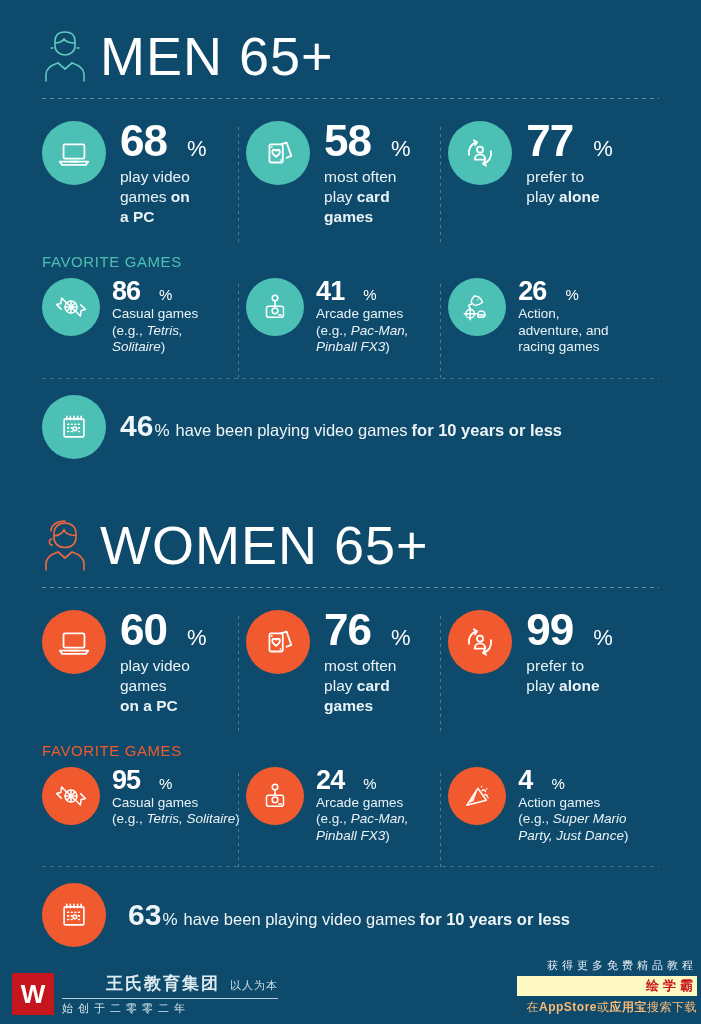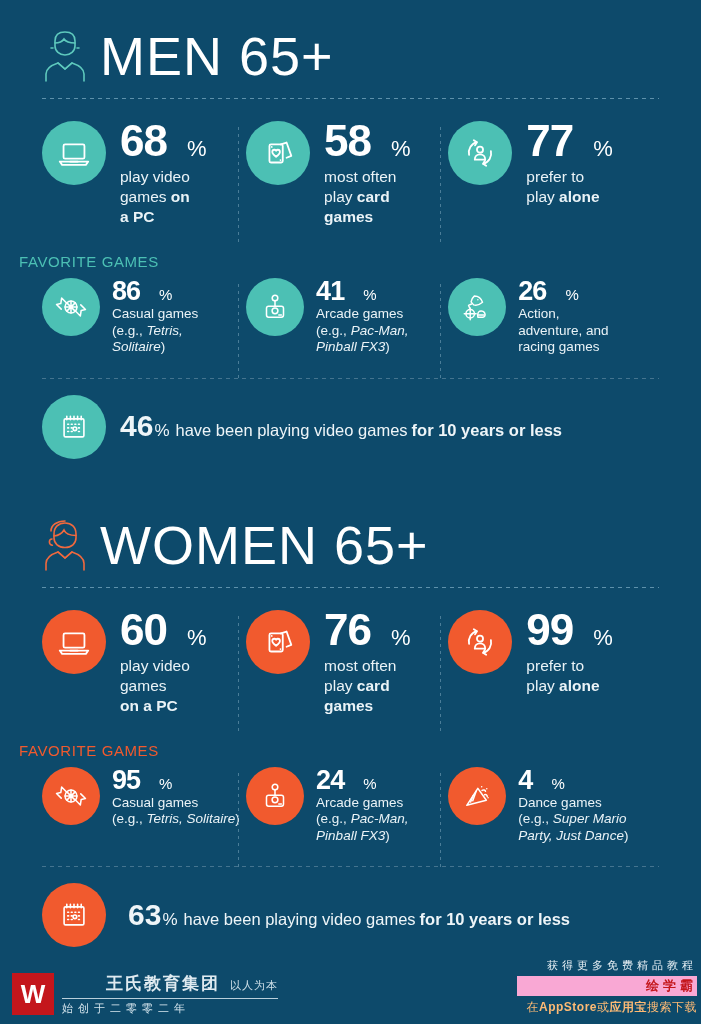--- a/index.html
+++ b/index.html
@@ -61,21 +61,21 @@
   .pct.small .sign{font-size:15px;line-height:15px;margin-left:1px;}
 
   .caption{
     margin-top:6px;font-size:15.5px;line-height:20px;color:#eaf3f7;font-weight:400;
   }
   .caption b{font-weight:bold;}
   .caption.small{font-size:13.5px;line-height:16.5px;margin-top:2px;}
   .caption .it{font-style:italic;}
 
   .fav-label{
-    padding:0 19px;font-size:15px;letter-spacing:.6px;font-weight:400;
+    padding:0 42px;font-size:15px;letter-spacing:.6px;font-weight:400;
     margin-bottom:8px;
   }
   .fav-label.teal-t{color:#4cc0b4;}
   .fav-label.orange-t{color:#f15a2e;}
 
   
   .wide-stat{display:flex;align-items:center;padding:0 42px;}
   .wide-stat .wtext{
     margin-left:14px;display:flex;align-items:baseline;flex-wrap:wrap;
     font-size:16.5px;color:#eef5f8;
@@ -94,21 +94,21 @@
   .wm-left-text{margin-left:8px;}
   .wm-row1{display:flex;align-items:baseline;color:#dfeaf0;}
   .wm-cn-big{font-size:17px;letter-spacing:2px;font-weight:bold;margin-left:44px;}
   .wm-cn-sm{font-size:11px;letter-spacing:1px;margin-left:10px;color:#cfe0e9;}
   .wm-line{height:1px;background:#b9cfdb;margin:3px 0 2px 0;}
   .wm-row2{font-size:11px;letter-spacing:5px;color:#d6e6ee;}
 
   .wm-right{position:absolute;right:4px;bottom:8px;text-align:right;width:180px;}
   .wm-r1{font-size:11px;letter-spacing:4px;color:#e6eff4;}
   .wm-rbox{
-    background:#f9a8d4;margin:3px 0;padding:1px 0;
+    background:#fef9c3;margin:3px 0;padding:1px 0;
     font-size:13px;letter-spacing:4px;color:#c4161c;font-weight:bold;
   }
   .wm-r3{font-size:12px;color:#fdba74;letter-spacing:.5px;}
   .wm-r3 .hl{font-weight:bold;}
 
   svg{display:block;}
 </style>
 </head>
 <body>
 
@@ -447,21 +447,21 @@
             <path d="M26 13.5c1.5-1 3.5-.5 4 1M29 18.5c1.5-.5 3 .5 3 2"></path>
             <path d="M25.5 9h.01M31.5 11.5h.01M33 22h.01"></path>
           </svg>
         </span>
         <div class="stat-text sm-gap">
           <div class="pct small">
             <span class="num">4</span>
             <span class="sign">%</span>
           </div>
           <div class="caption small">
-            <span>Dance games</span><br>
+            <span>Action games</span><br>
             <span>(e.g., </span><span class="it">Super Mario</span><br>
             <span class="it">Party, Just Dance</span><span>)</span>
           </div>
         </div>
       </div>
     </div>
 
     <div class="dotted-rule thick" style="margin-top:22px;"></div>
 
     <div class="wide-stat" style="margin-top:16px;gap:8px;">

